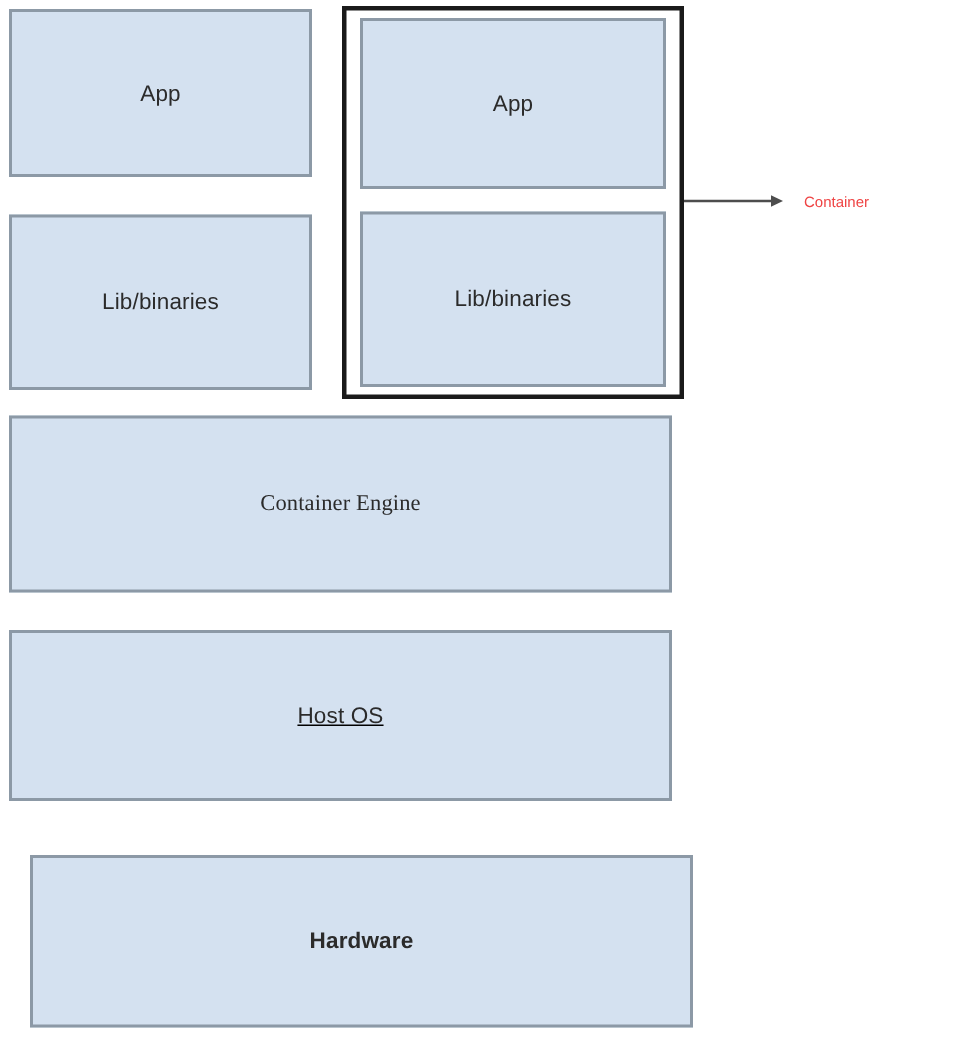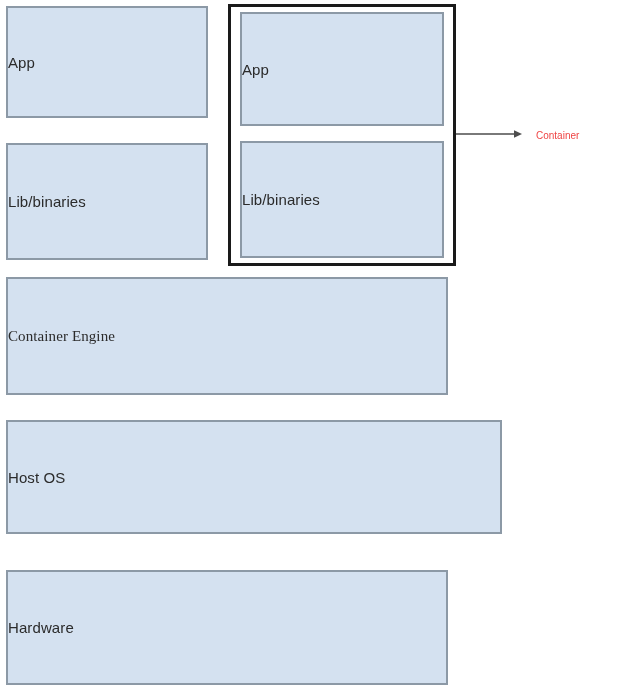--- a/index.html
+++ b/index.html
@@ -19,21 +19,21 @@
     background: #ffffff;
     overflow: hidden;
   }
   .node {
     position: absolute;
     box-sizing: border-box;
     background: #d4e1f0;
     border: 2px solid #8c99a6;
     display: flex;
     align-items: center;
-    justify-content: flex-start;
+    justify-content: center;
   }
   .node-label {
     font-size: 15px;
     color: #2b2b2b;
     letter-spacing: 0.1px;
     line-height: 1;
     text-align: center;
     user-select: none;
   }
   
@@ -49,22 +49,22 @@
     height: 262px;
     box-sizing: border-box;
     border: 3px solid #1a1a1a;
     background: #ffffff;
   }
   #node-app-container { left: 240px; top: 12px;  width: 204px; height: 114px; }
   #node-lib-container { left: 240px; top: 141px; width: 204px; height: 117px; }
 
   
   #node-engine   { left: 6px; top: 277px; width: 442px; height: 118px; font-family: Liberation Serif, serif; }
-  #node-hostos   { left: 6px; top: 420px; width: 496px; height: 114px; }
-  #node-hardware { left: 6px; top: 570px; width: 442px; height: 115px; }
+  #node-hostos   { left: 6px; top: 420px; width: 442px; height: 114px; text-decoration: underline; }
+  #node-hardware { left: 20px; top: 570px; width: 442px; height: 115px; font-weight: bold; }
 
   
   #annotation-arrow {
     position: absolute;
     left: 452px;
     top: 120px;
     width: 76px;
     height: 30px;
   }
   #annotation-label {

